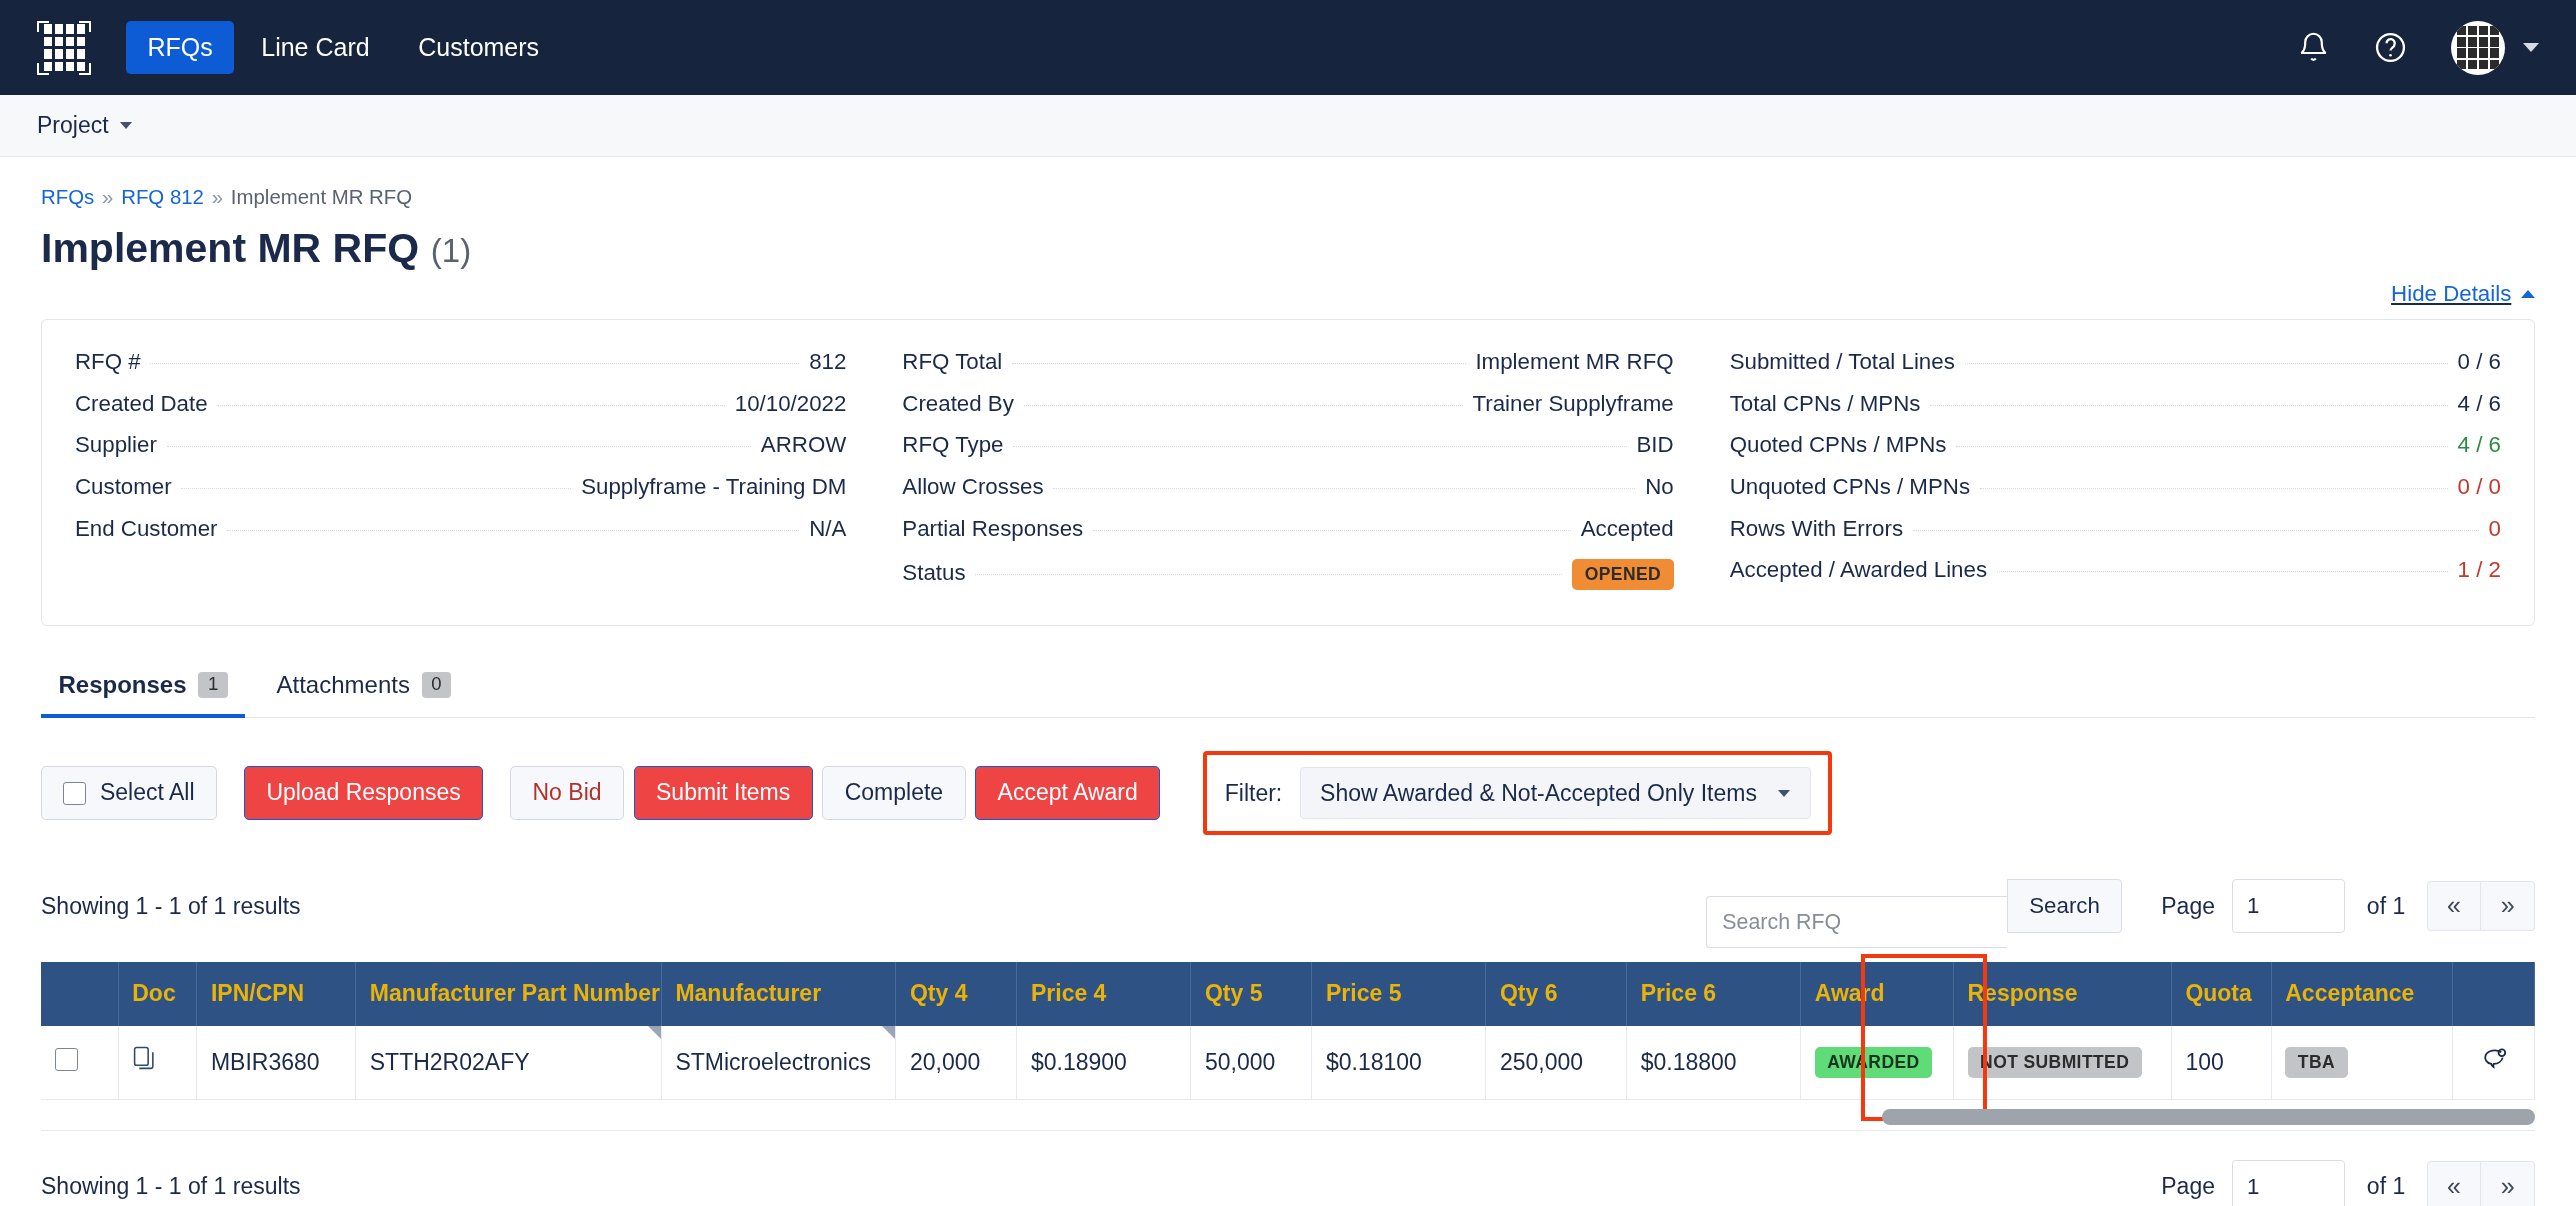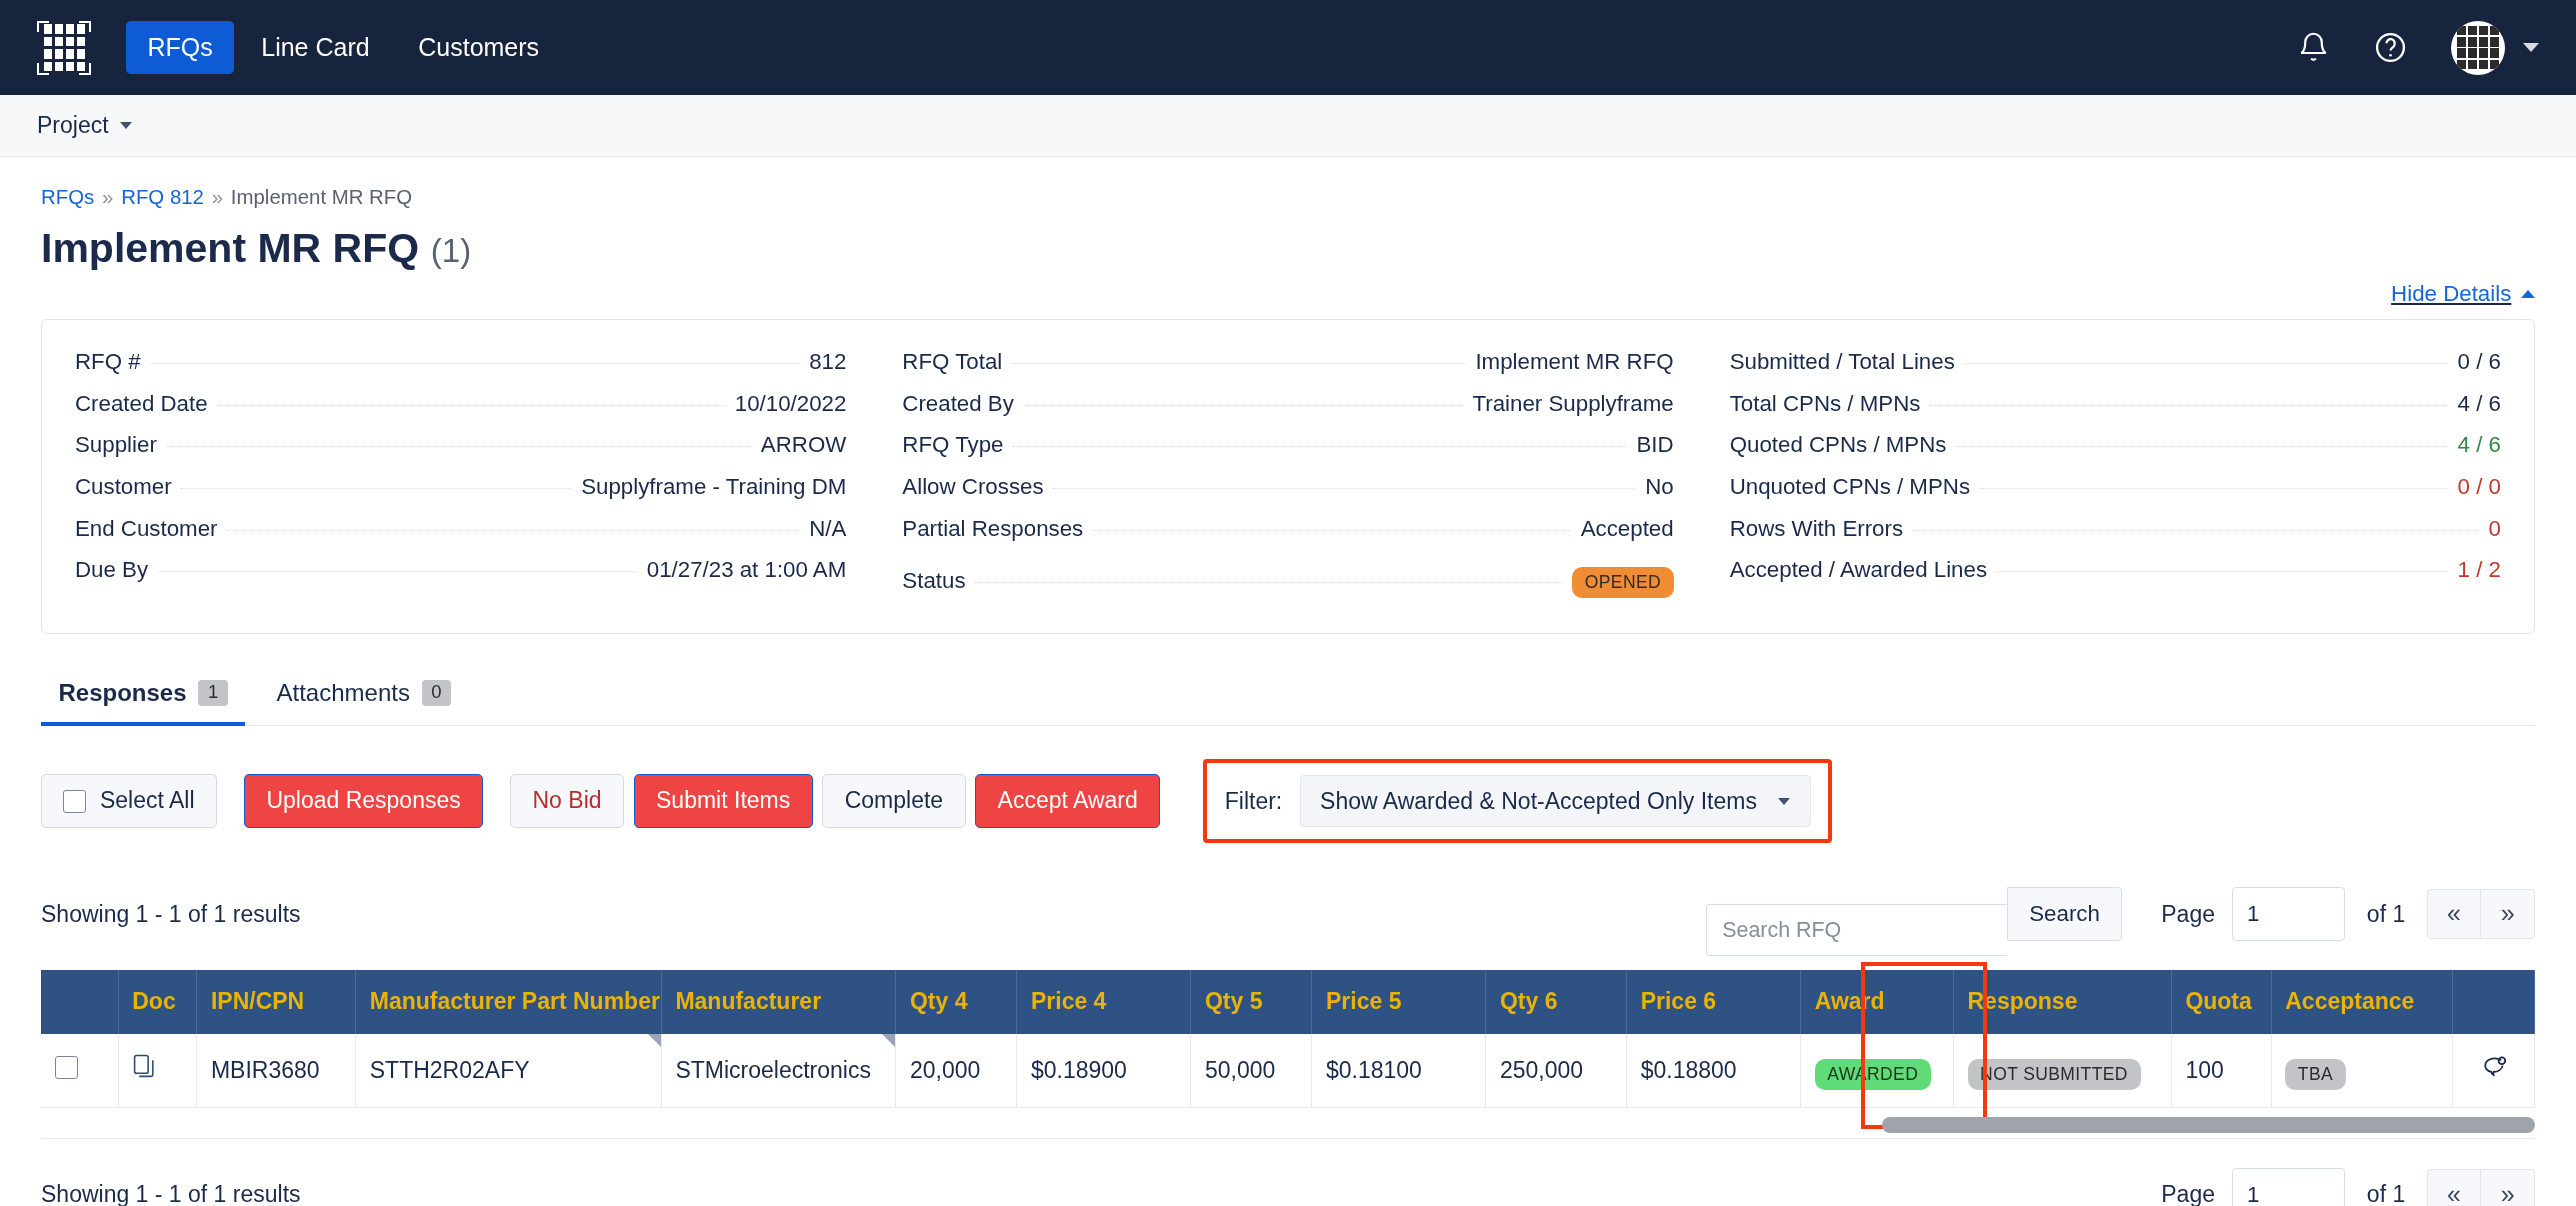--- a/index.html
+++ b/index.html
@@ -163,26 +163,25 @@
     border-bottom: 1.9px dotted #d5d9e0;
     transform: translateY(-4.9px);
   }
   .drow .val { white-space: nowrap; text-align: right; }
   .val.green { color: #2e8b45; }
   .val.red { color: #c0392b; }
 
   .pill {
     display: inline-block;
     font-size: 17.5px;
-    font-weight: normal;
+    font-weight: bold;
     letter-spacing: 0.4px;
     padding: 6.8px 12.6px;
-    border-radius: 10px;
+    border-radius: 5px;
     line-height: 1;
-    margin-top: 8px;
   }
   .pill.orange { background: #f08c33; color: #2c2c2c; }
   .pill.green { background: #5fdb78; color: #18351f; }
   .pill.grey { background: #c2c4c7; color: #2c2c2c; }
 
   
   .tabs {
     margin-top: 31px;
     display: flex; align-items: flex-end;
     border-bottom: 1px solid #e1e5ea;
@@ -495,25 +494,20 @@
       </div>
       <div class="drow">
         <span class="lbl">Customer</span>
         <span class="dots"></span>
         <span class="val">Supplyframe - Training DM</span>
       </div>
       <div class="drow">
         <span class="lbl">End Customer</span>
         <span class="dots"></span>
         <span class="val">N/A</span>
-      </div>
-      <div class="drow">
-        <span class="lbl">Due By</span>
-        <span class="dots"></span>
-        <span class="val">01/27/23 at 1:00 AM</span>
       </div>
     </div>
 
     <div class="details-col">
       <div class="drow">
         <span class="lbl">RFQ Total</span>
         <span class="dots"></span>
         <span class="val">Implement MR RFQ</span>
       </div>
       <div class="drow">

